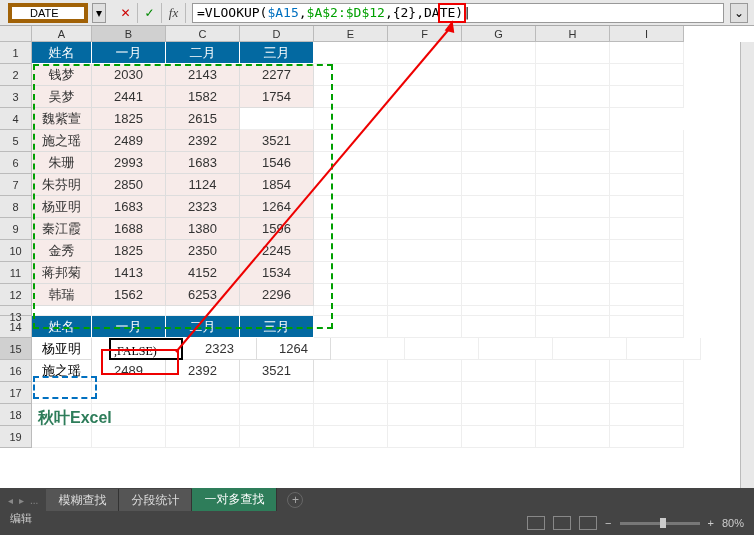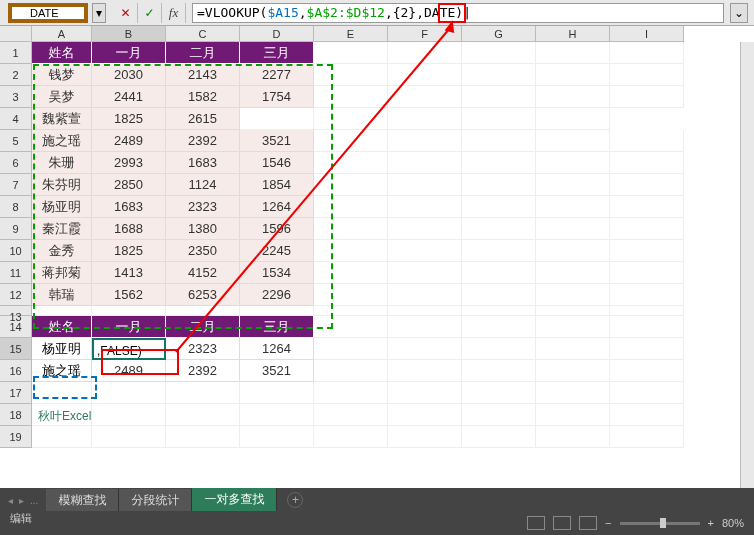--- a/index.html
+++ b/index.html
@@ -27,27 +27,27 @@
 .col-h.sel { background: #d0d0d0; }
 .row-headers { position: absolute; top: 16px; left: 0; width: 32px; }
 .row-h { width: 32px; height: 22px; background: #e8e8e8; border-right: 1px solid #bbb; border-bottom: 1px solid #bbb; text-align: center; font-size: 11px; color: #333; line-height: 22px; }
 .row-h.sel { background: #d0d0d0; }
 .row-h.short { height: 10px; }
 .grid { position: absolute; top: 16px; left: 32px; }
 .grow { display: flex; height: 22px; }
 .grow.short { height: 10px; }
 .cell { width: 60px; height: 22px; border-right: 1px solid #ddd; border-bottom: 1px solid #ddd; text-align: center; line-height: 22px; font-size: 13px; background: #fff; overflow: hidden; }
 .cell.wide { width: 74px; }
-.cell.hdr { background: #701a75; color: #fff; font-weight: 400; border-color: #fff; }
+.cell.hdr { background: #0369a1; color: #fff; font-weight: 400; border-color: #fff; }
 .cell.data { background: #f7ebe9; color: #333; }
 .cell.data2 { background: #fff; color: #333; }
 .cell.name { background: #fff; }
-.cell.editing { background: #fff; border: 2px solid #0f766e; position: relative; z-index: 2; text-align: left; padding-left: 3px; font-family: Liberation Sans, sans-serif; font-size: 12px; }
+.cell.editing { background: #fff; border: 2px solid #000000; position: relative; z-index: 2; text-align: left; padding-left: 3px; font-family: Liberation Serif, serif; font-size: 12px; margin-left: 17px; }
 .cell.blank { border-right: 1px solid #eee; border-bottom: 1px solid #eee; }
-.watermark { position: absolute; top: 382px; left: 38px; color: #2e7d5a; font-size: 12px; font-weight: normal; }
+.watermark { position: absolute; top: 382px; left: 38px; color: #2e7d5a; font-size: 16px; font-weight: bold; }
 
 .red-box1 { position: absolute; border: 2px solid #e00; pointer-events: none; z-index: 10; }
 .red-box-formula { top: 3px; left: 438px; width: 28px; height: 20px; }
 .red-box-cell { top: 349px; left: 101px; width: 78px; height: 26px; }
 .red-arrow { position: absolute; width: 0; height: 0; border-left: 5px solid transparent; border-right: 5px solid transparent; border-bottom: 12px solid #e00; top: 20px; left: 446px; transform: rotate(15deg); z-index: 10; }
 
 .marquee1 { position: absolute; border: 2px dashed #00a000; top: 38px; left: 33px; width: 300px; height: 265px; z-index: 5; pointer-events: none; }
 .marquee2 { position: absolute; border: 2px dashed #0070c0; top: 350px; left: 33px; width: 64px; height: 23px; z-index: 5; pointer-events: none; }
 
 .tabs-bar { position: absolute; bottom: 24px; left: 0; right: 0; height: 22px; background: #444; color: #ccc; display: flex; align-items: center; font-size: 12px; }

